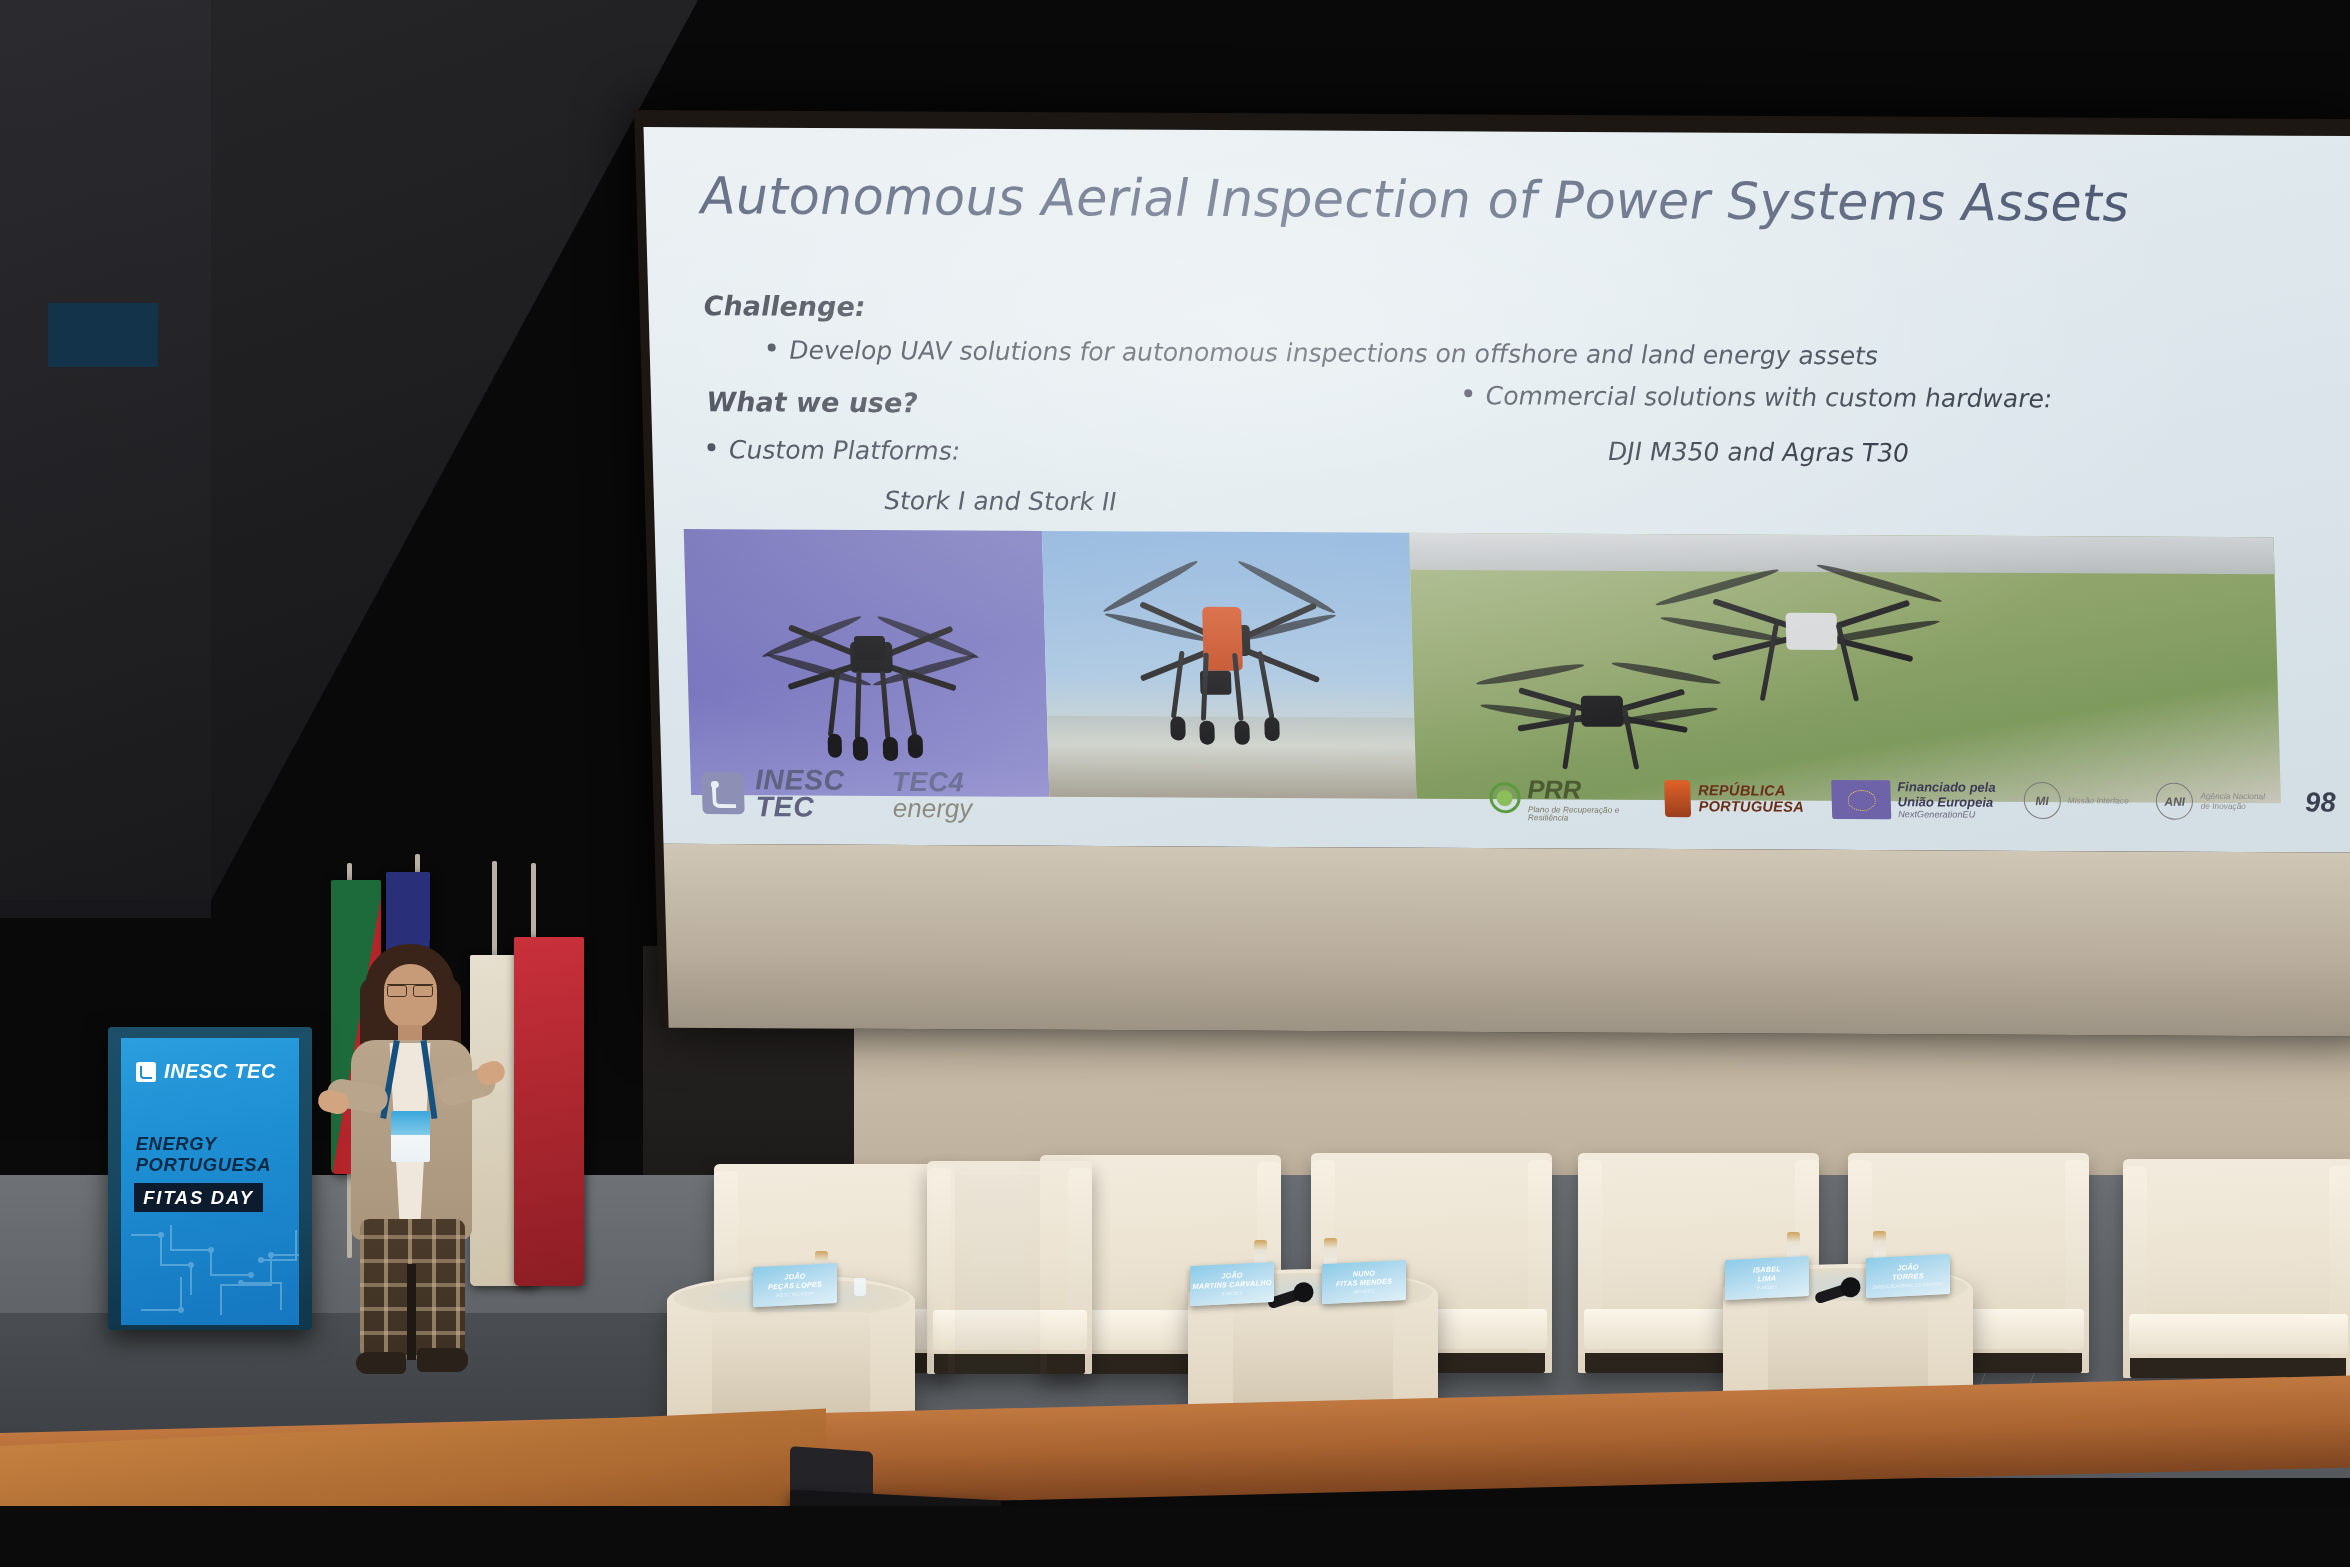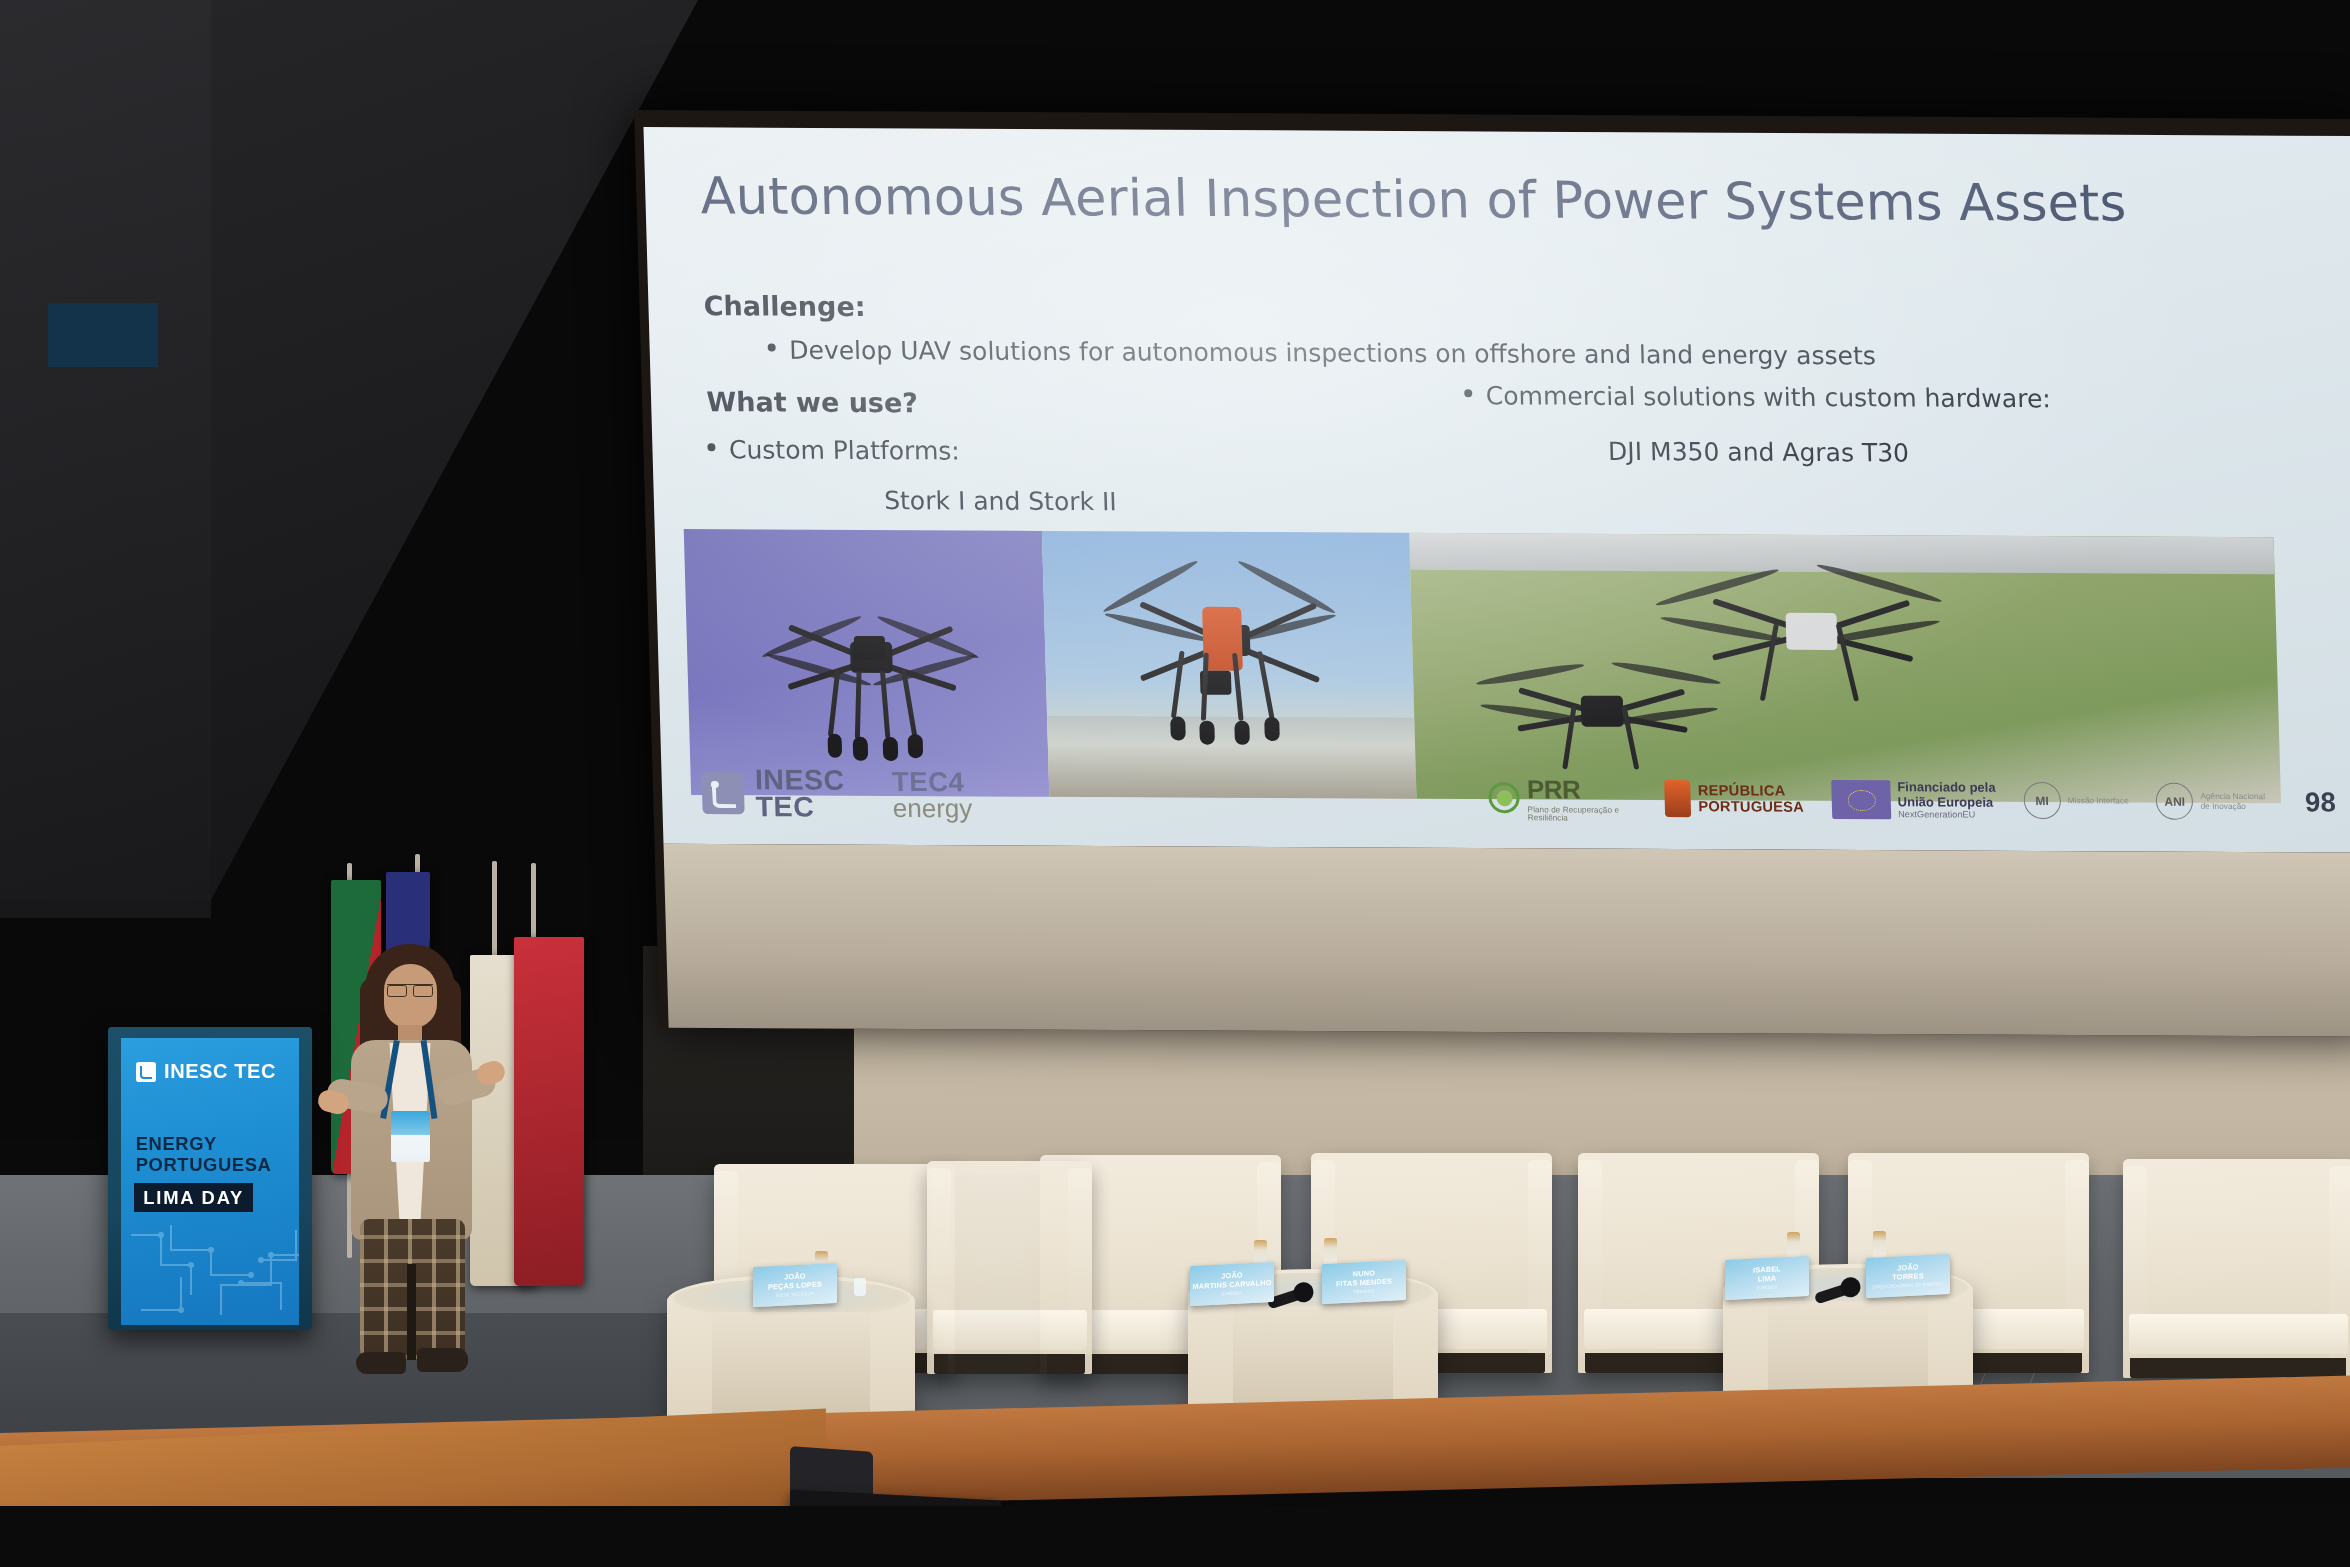--- a/index.html
+++ b/index.html
@@ -6,21 +6,21 @@
   * { box-sizing: border-box; margin:0; padding:0; }
   html,body { background:#000; }
   body {
     width:2351px; height:1568px;
     position:relative; overflow:hidden;
     font-family:"Liberation Sans", sans-serif;
     background:#0a0a0b;
   }
 
   
-  #scene { position:absolute; inset:0; }
+  #scene { position:absolute; inset:0;font-style:italic; }
 
   .backdrop-black {
     position:absolute; left:0; top:0; width:2351px; height:1139px;
     background:#090909;
   }
   
   .flap {
     position:absolute; left:0; top:0; width:826px; height:900px;
     background:linear-gradient(160deg,#2b2b2e 0%,#232326 40%,#151517 100%);
     clip-path:polygon(0 0, 698px 0, 211px 900px, 0 900px);
@@ -528,21 +528,21 @@
     <div class="podium-body"></div>
     <div class="podium-panel">
       <div class="podium-logo">
         <div class="pl-mark"></div>
         <div class="pl-txt">INESC TEC</div>
       </div>
       <div class="podium-head">
         <div>ENERGY</div>
         <div>PORTUGUESA</div>
       </div>
-      <div class="podium-badge">LIMA  DAY</div>
+      <div class="podium-badge">FITAS  DAY</div>
       <svg class="circuit" viewBox="0 0 200 110">
         <g stroke="#bfe4f7" stroke-width="2" fill="none">
           <path d="M10 20 H40 V50 H70 V80"></path>
             <path d="M50 10 V35 H90 V60 H130"></path>
           <path d="M100 100 V70 H150 V40 H185"></path>
             <path d="M20 95 H60 V62"></path>
           <path d="M160 95 V68 H120"></path>
             <path d="M175 15 V45 H140"></path>
         </g>
         <g fill="#bfe4f7">

